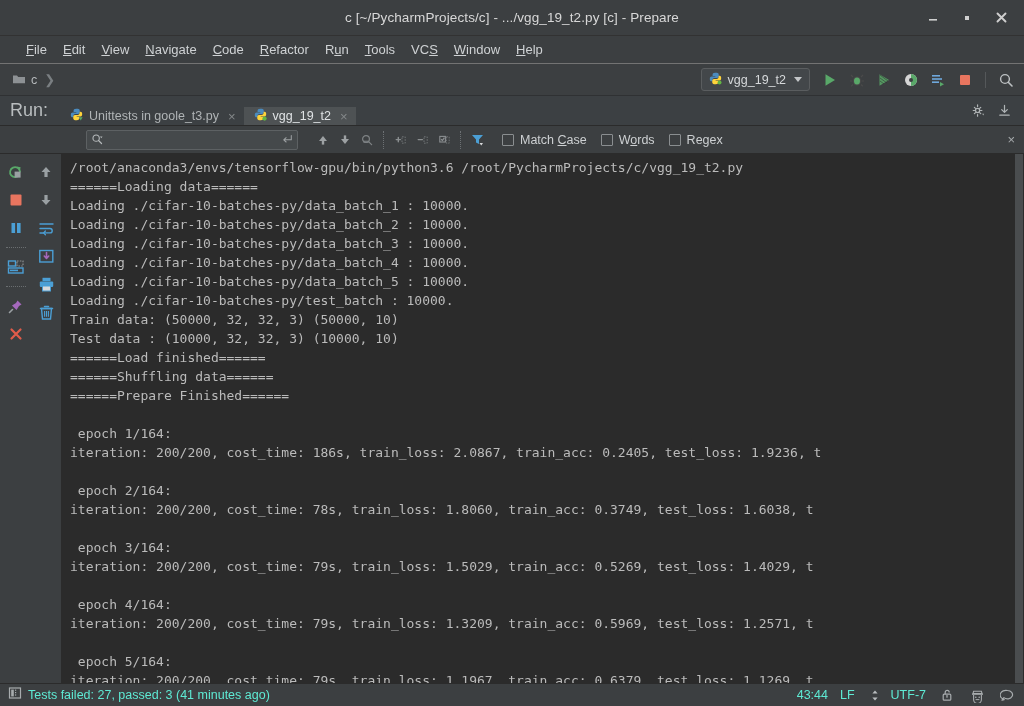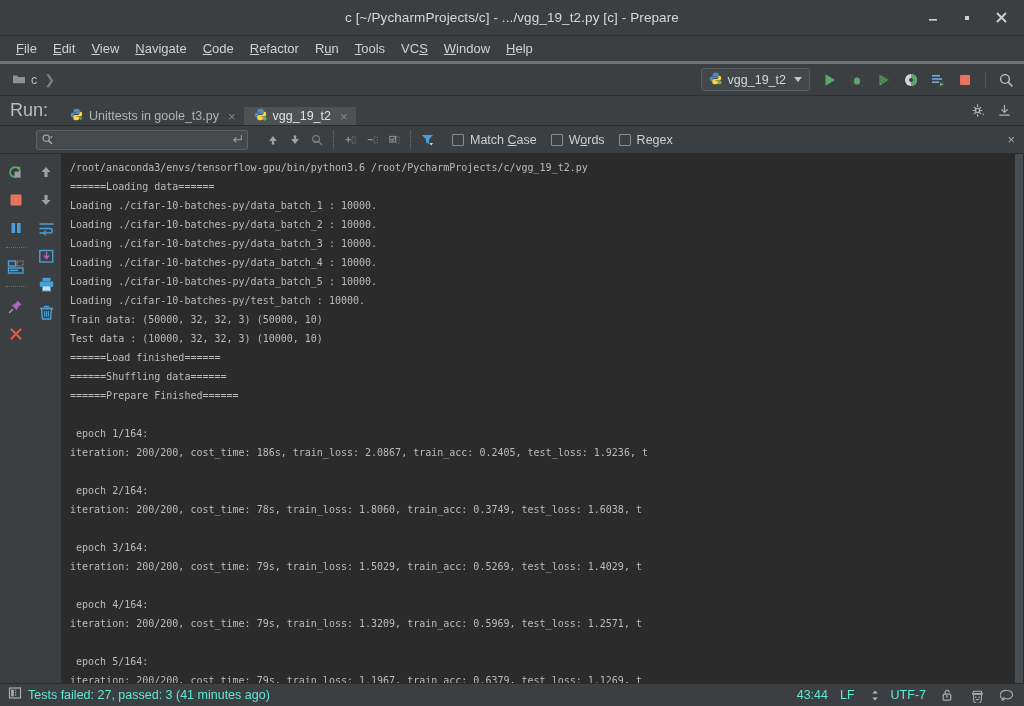--- a/index.html
+++ b/index.html
@@ -24,22 +24,22 @@
   .win-controls { position:absolute; right:8px; display:flex; align-items:center; gap:4px; }
   .win-btn {
     width:30px; height:26px; display:flex; align-items:center; justify-content:center;
     color:#cfcfcf;
   }
   .win-btn svg { display:block; }
 
   
   .menubar {
     height:28px; flex:0 0 28px; background:#3c3f41;
-    display:flex; align-items:center; padding-left:8px;
-    border-bottom:3px solid #737373;
+    display:flex; align-items:center; padding-left:18px;
+    border-bottom:1px solid #737373;
   }
   .menu-item {
     font-size:13px; color:#cfd2d4; padding:3px 8px; white-space:nowrap;
   }
   .menu-item u { text-decoration:underline; text-underline-offset:1px; }
 
   
   .toolbar {
     height:32px; flex:0 0 32px; background:#3c3f41;
     display:flex; align-items:center; padding:0 6px;
@@ -75,21 +75,21 @@
     font-size:12.5px; color:#b0b4b6; cursor:default;margin-top:11px;
   }
   .run-tab.active { background:#4e5254; color:#e0e3e5; }
   .tab-close { color:#84888a; font-size:13px; margin-left:3px; }
   .runtabs-spacer { flex:1 1 auto; }
   .runtabs-right { display:flex; align-items:center; gap:2px; padding-right:8px; }
 
   
   .searchbar {
     height:28px; flex:0 0 28px; background:#3c3f41;
-    display:flex; align-items:center; padding-left:36px;
+    display:flex; align-items:center; padding-left:86px;
     border-bottom:1px solid #2b2b2b; position:relative;
   }
   .search-field {
     width:212px; height:20px; background:#45494b;
     border:1px solid #5d6163; border-radius:2px;
     display:flex; align-items:center; padding:0 4px; gap:3px;
   }
   .search-input {
     flex:1 1 auto; background:transparent; border:0; outline:0;
     color:#d4d7d9; font-size:11.5px; font-family:"Liberation Sans",sans-serif;
@@ -117,21 +117,21 @@
   }
   .g-ico { width:26px; height:26px; display:flex; align-items:center; justify-content:center; }
   .g-sep { width:20px; height:1px; border-top:1px dotted #6a6e70; margin:4px 0; }
 
   .console {
     flex:1 1 auto; min-width:0; background:#2b2b2b;
     position:relative; overflow:hidden;
   }
   .console-text {
     font-family:"DejaVu Sans Mono","Liberation Mono",monospace;
-    font-size:10px; line-height:19px; color:#bbbbbb;
+    font-size:13px; line-height:19px; color:#bbbbbb;
     white-space:pre; padding:4px 0 0 8px;
   }
   .console-scroll {
     position:absolute; top:0; right:0; width:10px; height:100%;
     background:#2b2b2b;
   }
   .console-scroll .thumb {
     position:absolute; top:0; left:1px; width:8px; height:100%;
     background:#4a4d4f; border-radius:0;
   }

